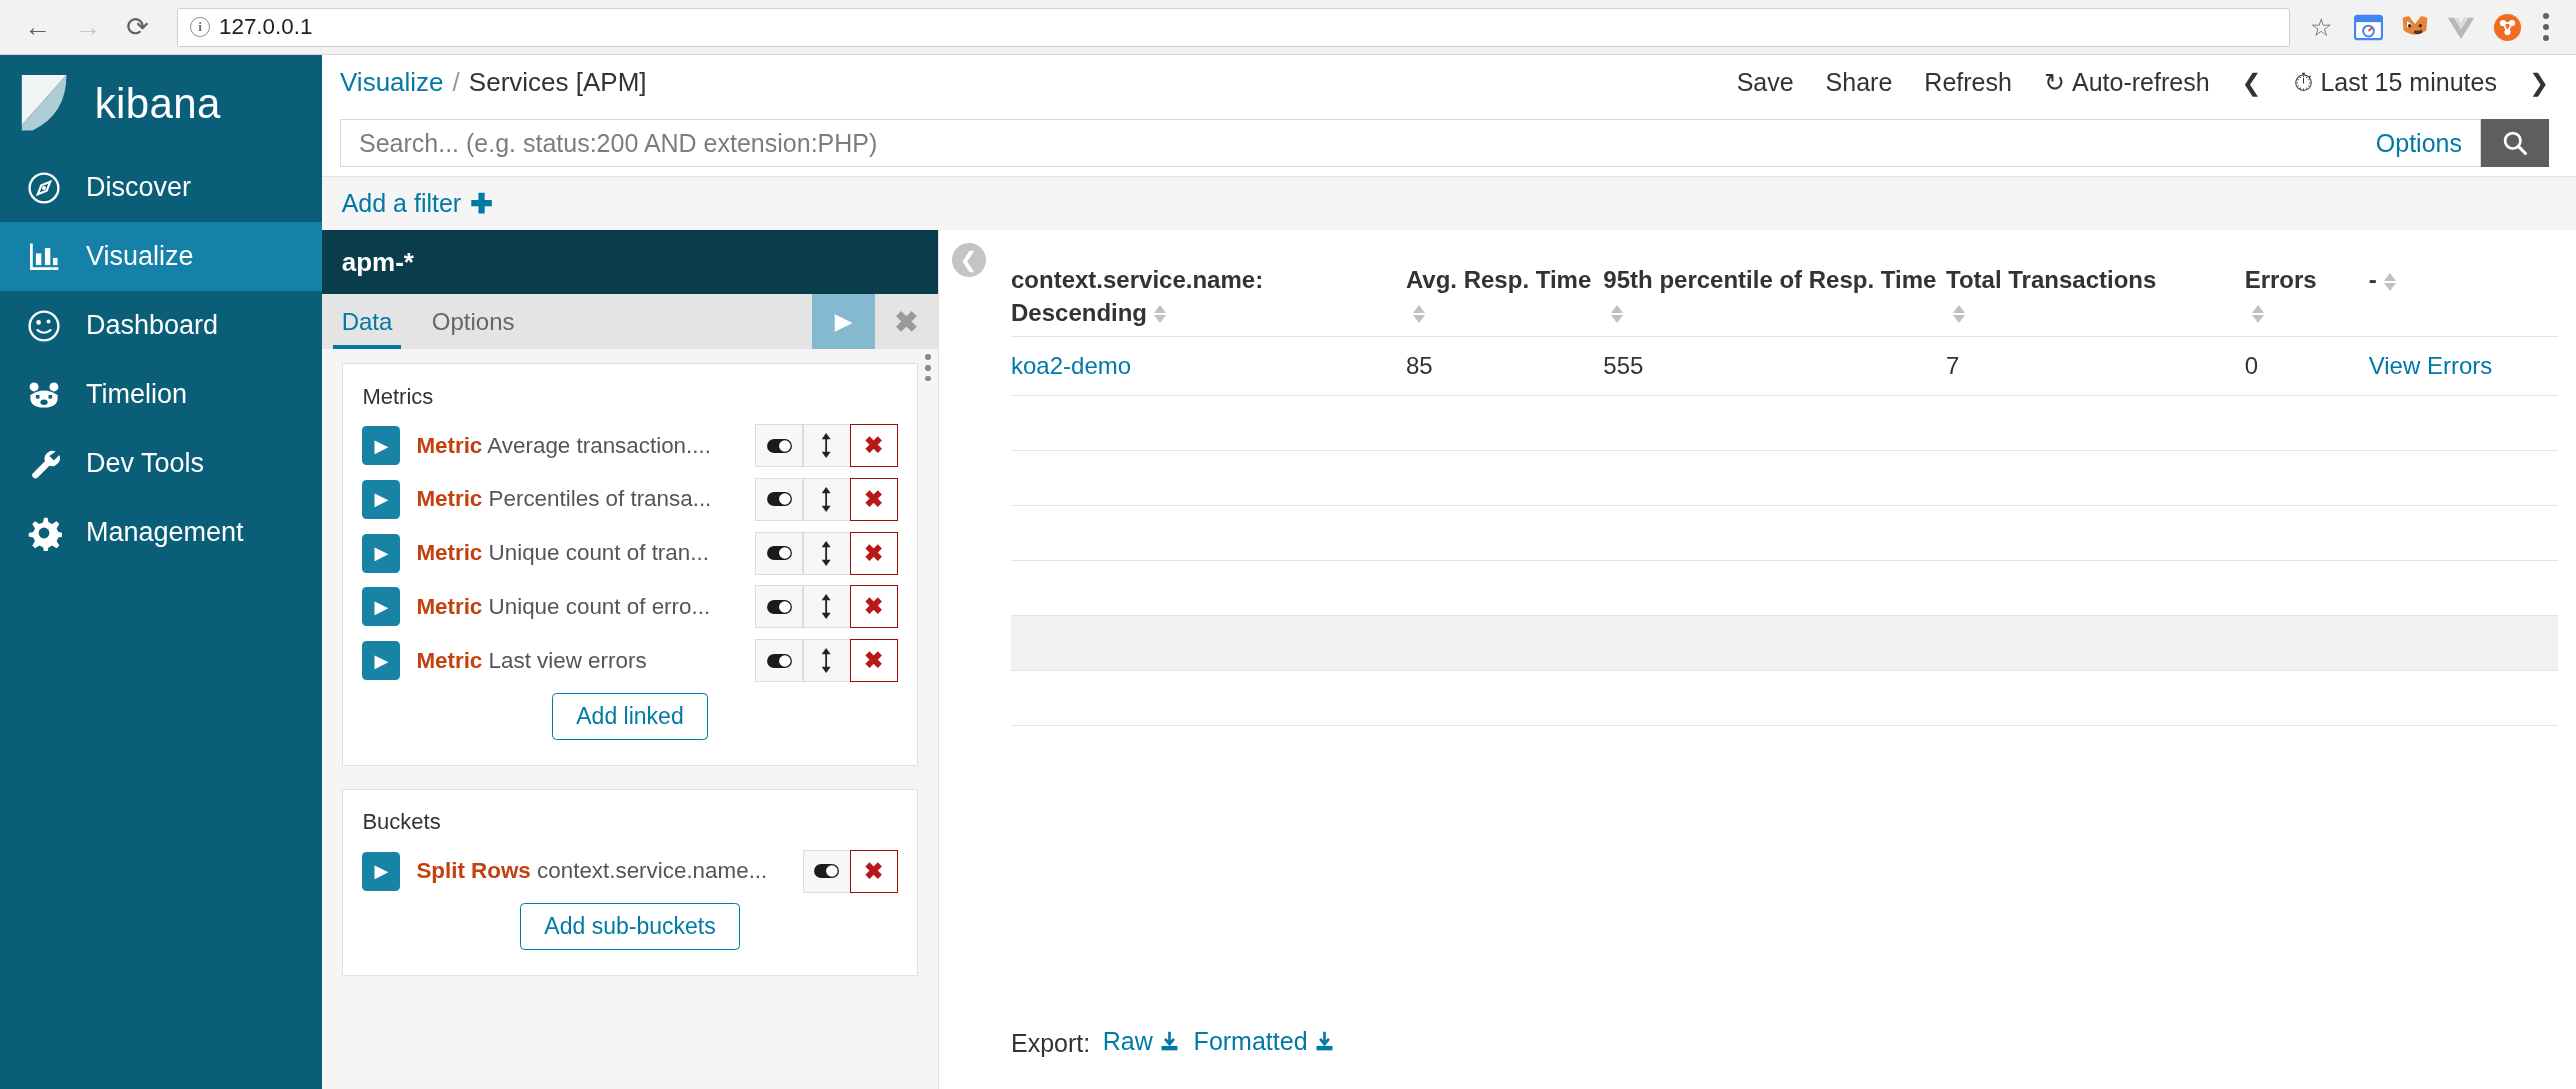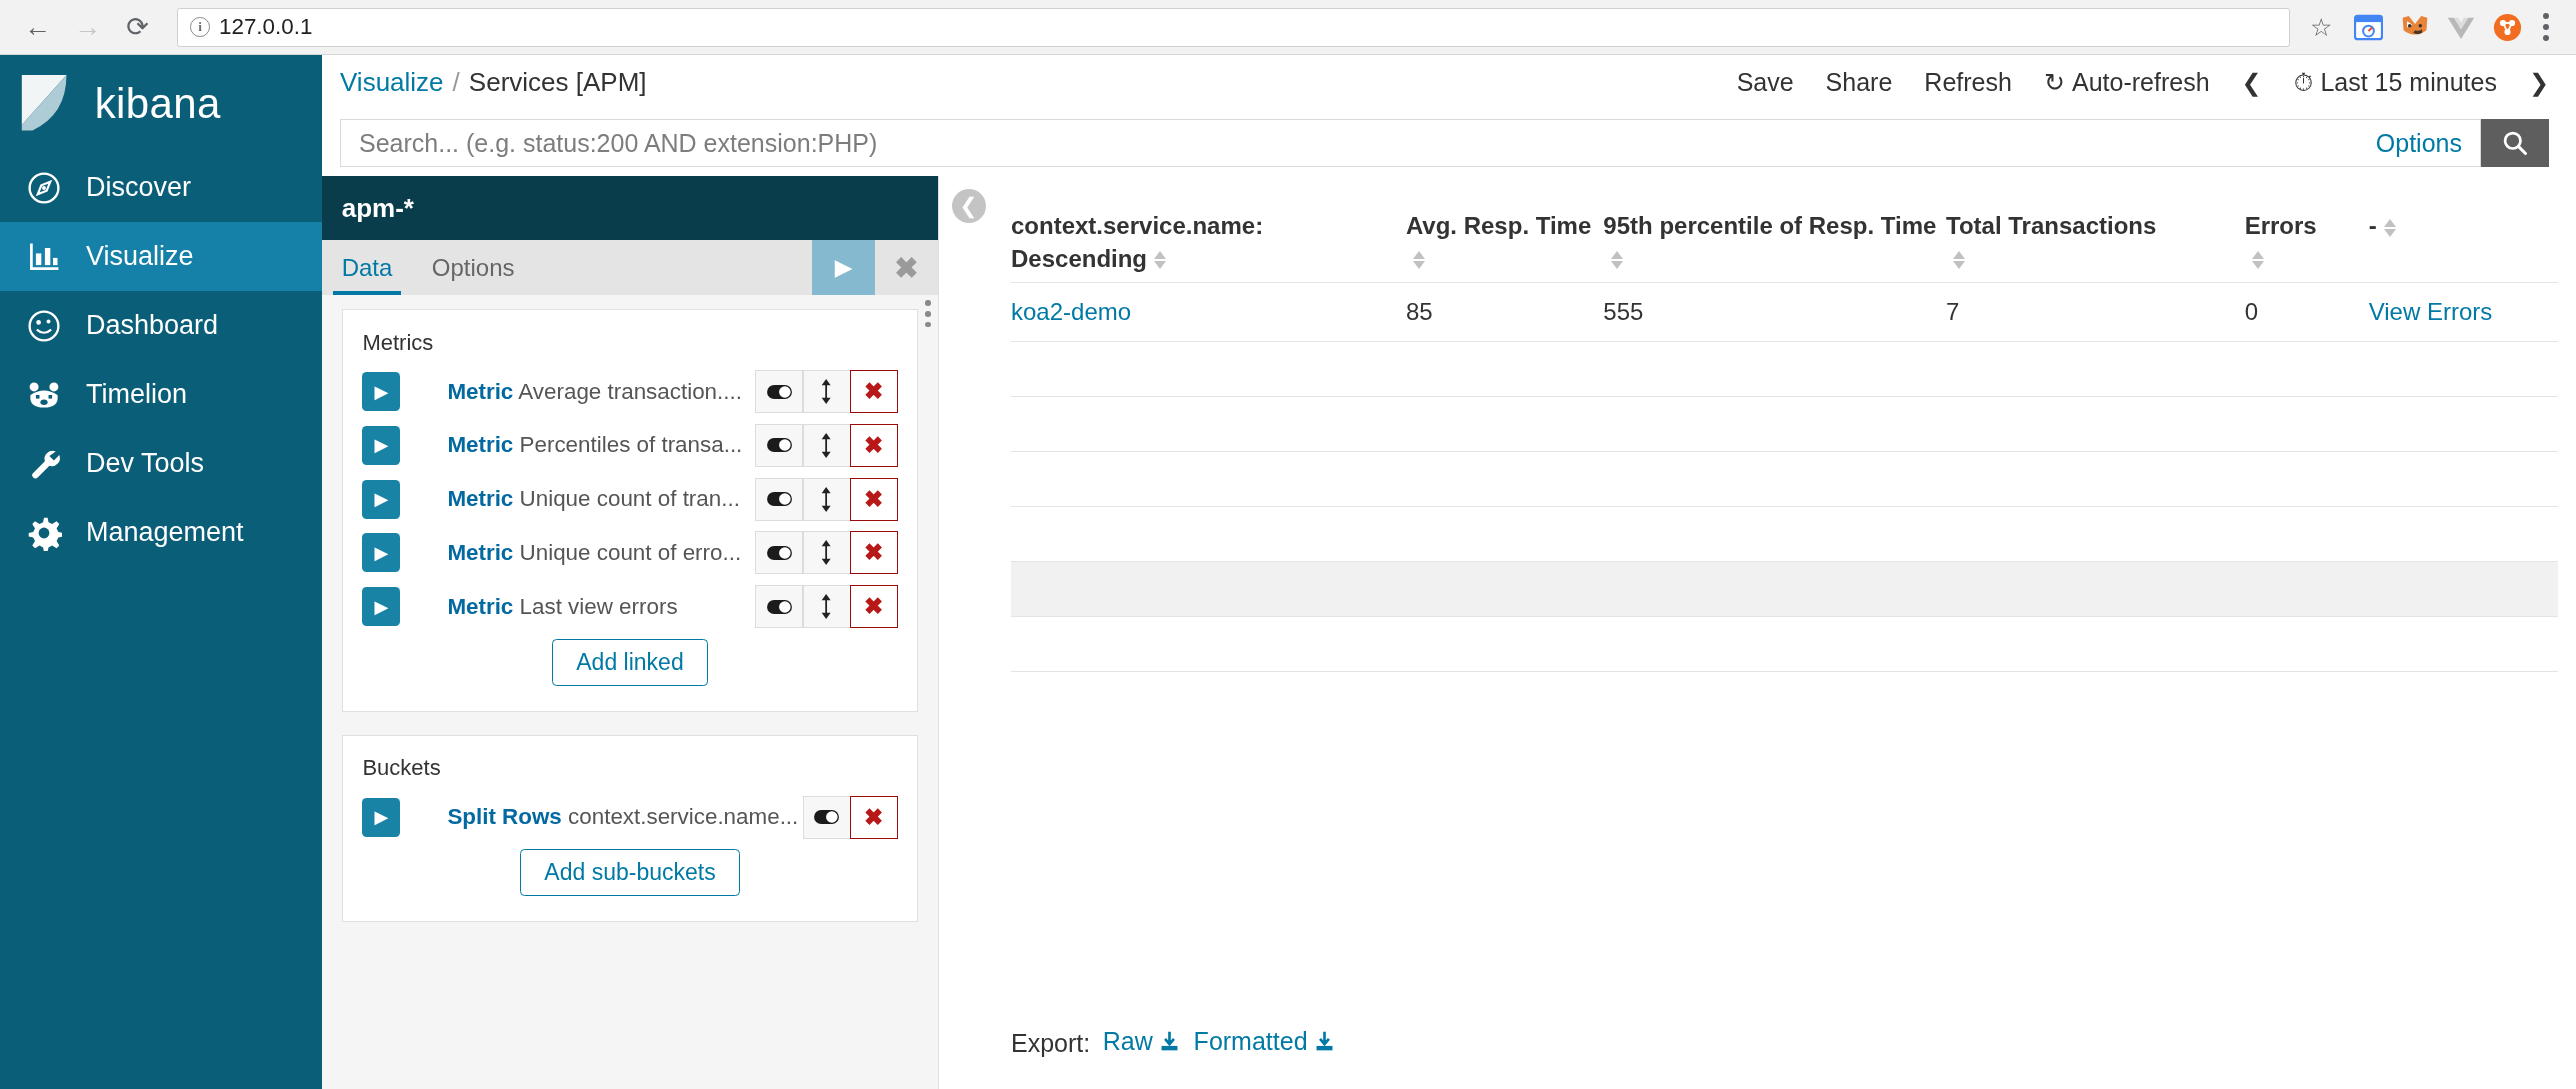--- a/index.html
+++ b/index.html
@@ -152,21 +152,21 @@
   .agg-row { display: flex; align-items: center; margin-bottom: 10.7px; gap: 0; }
   .agg-toggle-arrow {
     width: 38px; height: 39px; background: #1983a6; color: #fff;
     border-radius: 4.5px; display: flex; align-items: center; justify-content: center;
     font-size: 18px; flex: none; cursor: pointer;
   }
   .agg-label {
     flex: 1; padding-left: 16px; font-size: 22.4px; color: #555;
     white-space: nowrap; overflow: hidden; text-overflow: ellipsis;
   }
-  .agg-label b { color: #0369a1; margin-left: 31px; }
+  .agg-label b { color: #c2410c; }
   .agg-btns { display: flex; flex: none; }
   .mini-btn {
     width: 48px; height: 43px; background: #f7f7f7; border: 0.9px solid #dcdcdc;
     display: flex; align-items: center; justify-content: center; cursor: pointer;
     margin-left: -0.9px;
   }
   .mini-btn.danger { border-color: #9c0a0a; background: #fff; }
   .mini-btn.danger span { color: #b81818; font-size: 23px; font-weight: bold; }
   .add-btn-wrap { display: flex; justify-content: center; margin-top: 10.7px; }
   .add-btn {
@@ -372,20 +372,26 @@
         <span class="options-link">Options</span>
       </div>
       <div class="search-submit">
         <svg width="29" height="29" viewBox="0 0 32 32">
             <circle cx="13" cy="13" r="8.5" fill="none" stroke="#fff" stroke-width="3"></circle>
             <path d="M19.5 19.5 L27 27" stroke="#fff" stroke-width="3.4" stroke-linecap="round"></path>
           </svg>
       </div>
     </div>
 
+    <div class="filter-row">
+      <span class="filter-link">
+        <span>Add a filter</span>
+        <span class="plus">✚</span>
+      </span>
+    </div>
 
     <div class="editor">
 
       <div class="config">
         <div class="config-title">apm-*</div>
         <div class="config-tabs">
           <div class="ctab active">Data</div>
           <div class="ctab">Options</div>
           <div class="ctab-actions">
             <div class="ctab-apply">▶</div>

